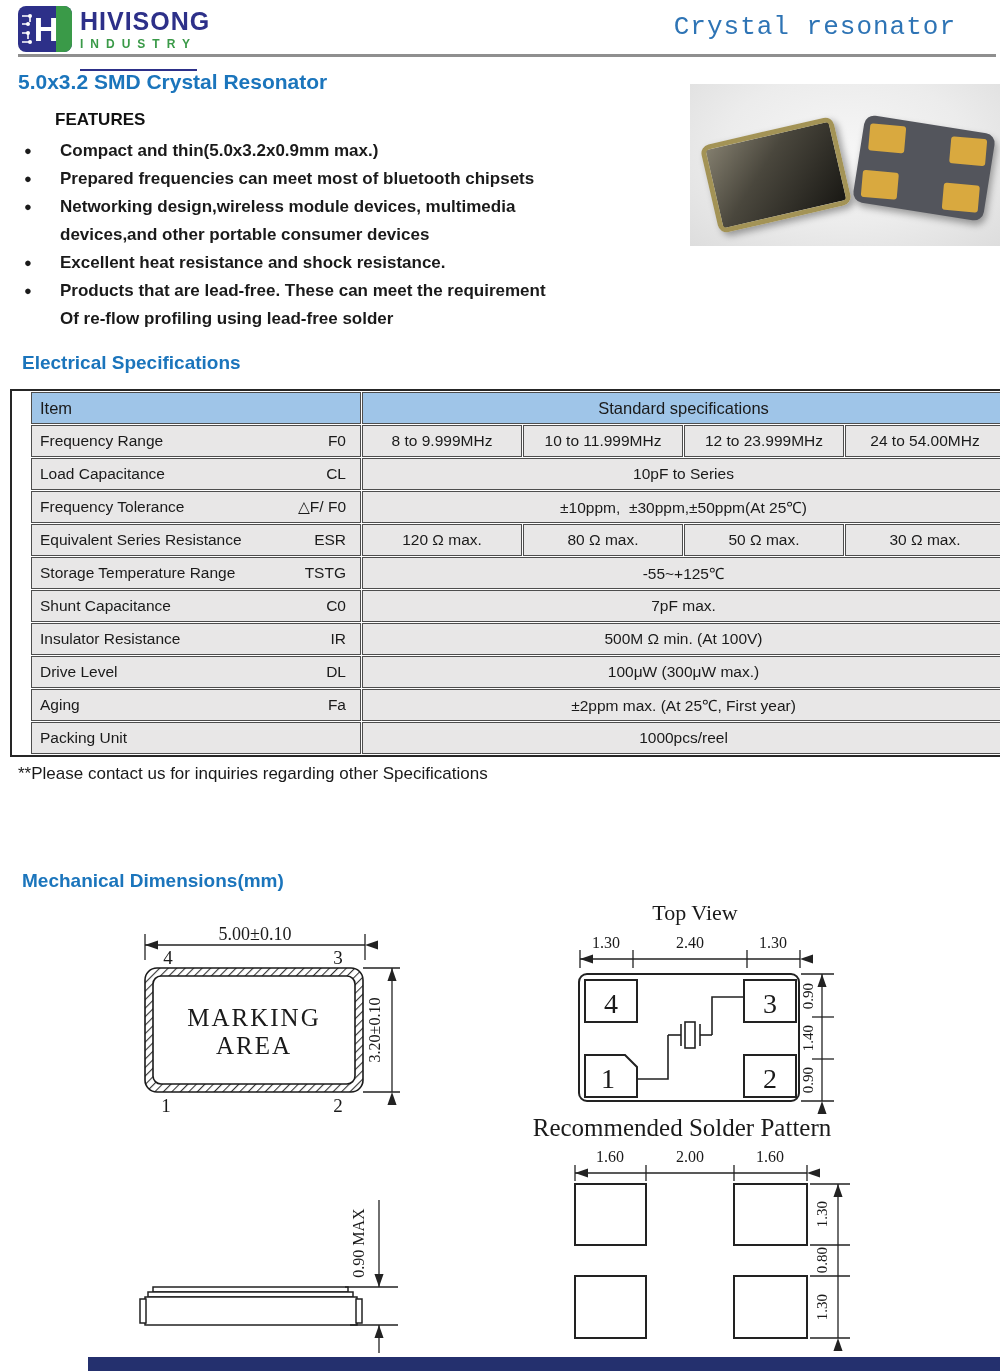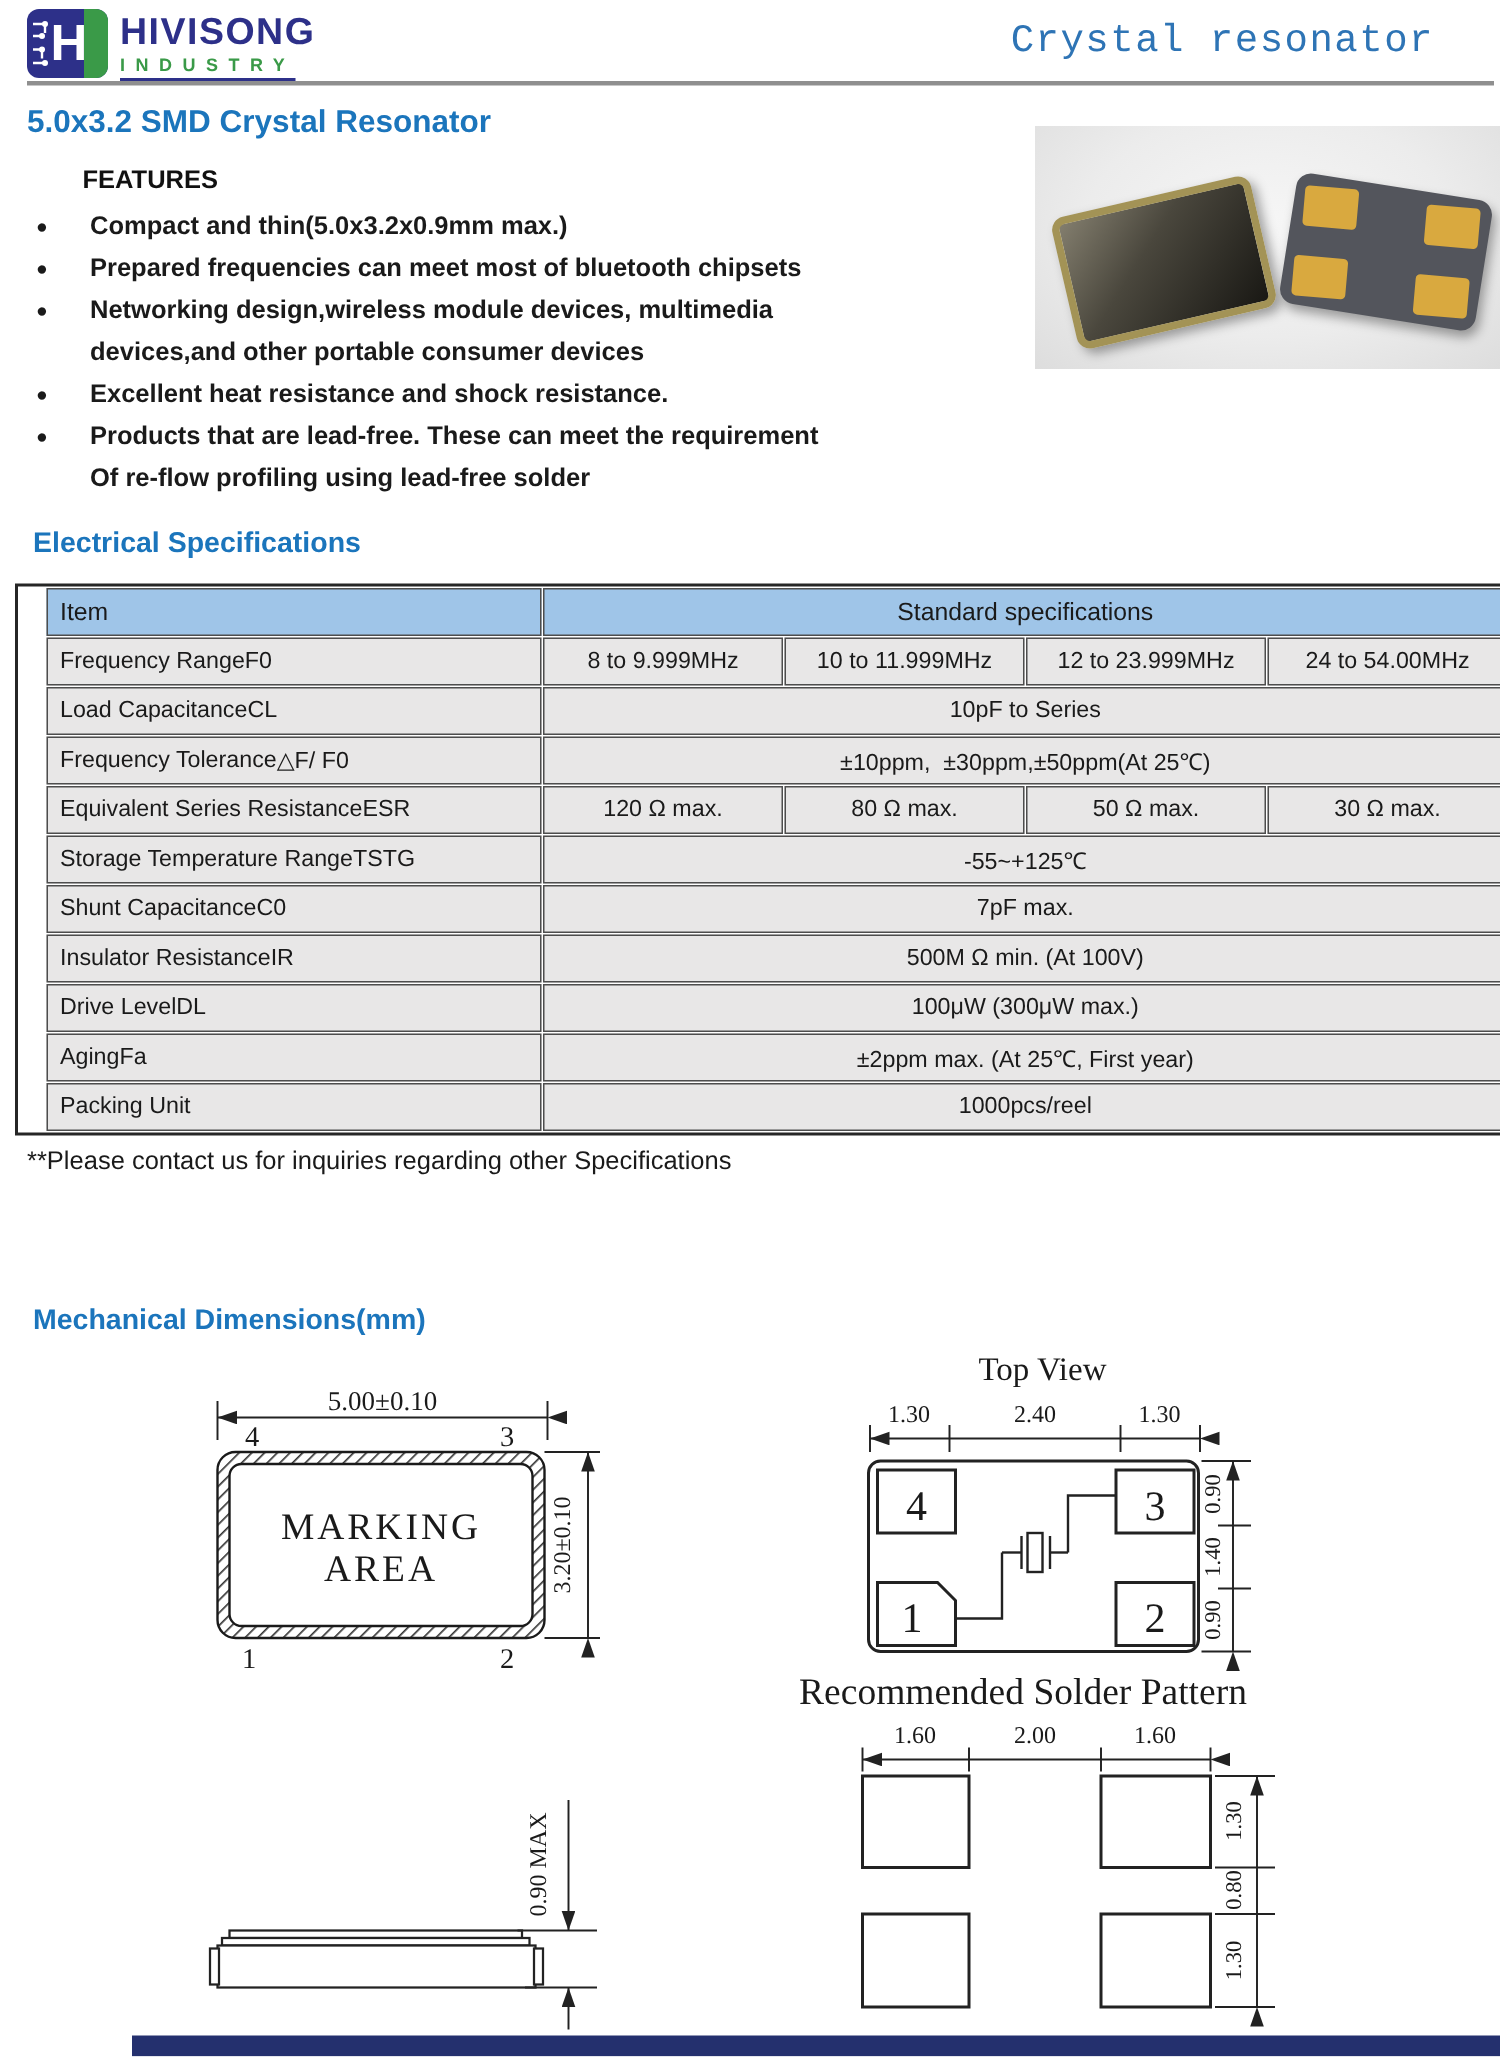--- a/index.html
+++ b/index.html
@@ -23,21 +23,21 @@
     color:#ffffff; font-weight:bold; font-size:34px; line-height:40px; text-align:center;
     font-family:"Liberation Sans", sans-serif;
   }
   .logo-icon svg { position:absolute; left:0; top:0; }
   .logo-text { margin-left:8px; padding-top:2px; }
   .brand {
     color:#2d3089; font-weight:bold; font-size:25px; line-height:26px; letter-spacing:1px;
   }
   .brand-sub {
     color:#3a9a48; font-weight:bold; font-size:12px; letter-spacing:7px; line-height:16px;
-    border-bottom:2px solid #2d3089; display:inline-block; padding-bottom:1px;
+    border-bottom:2px solid #2d3089; display:inline-block; padding-bottom:17px;
   }
   .doc-type {
     position:absolute; right:44px; top:12px;
     font-family:"Liberation Mono", monospace; font-size:26px; letter-spacing:1px;
     color:#2e74b5;
   }
   .header-rule { margin:0 4px 0 18px; border-top:3px solid #8f8f8f; height:0; }
 
   
   h1.page-title { margin:12px 0 0 18px; font-size:21px; line-height:26px; color:#1b75bc; font-weight:bold; }
@@ -79,21 +79,21 @@
   }
   table.spec th, table.spec td {
     border:1px solid #4d4d4d; background:#e8e7e7;
     font-size:15.5px; font-weight:normal; height:26px; padding:2px 8px;
     overflow:hidden; white-space:nowrap;
   }
   table.spec thead th { background:#9fc5e8; font-size:16.5px; }
   th.item-h { text-align:left; padding-left:10px; }
   th.std-h { }
   td.item-cell { }
-  .item-flex { display:flex; align-items:center; }
+  .item-flex { display:flex; justify-content:space-between; align-items:center; }
   .item-flex .isym { padding-right:6px; }
   td.value-cell { text-align:center; }
   p.note { margin:7px 0 0 18px; font-size:17px; }
 
   
   .mech-heading { position:absolute; left:22px; top:870px; margin:0; font-size:19px; }
   svg.mech { position:absolute; left:0; top:898px; }
   svg.mech text { font-family:"Liberation Serif", serif; fill:#1a1a1a; }
   .footer-bar { position:absolute; left:88px; top:1357px; width:912px; height:14px; background:#24306e; }
 </style>

